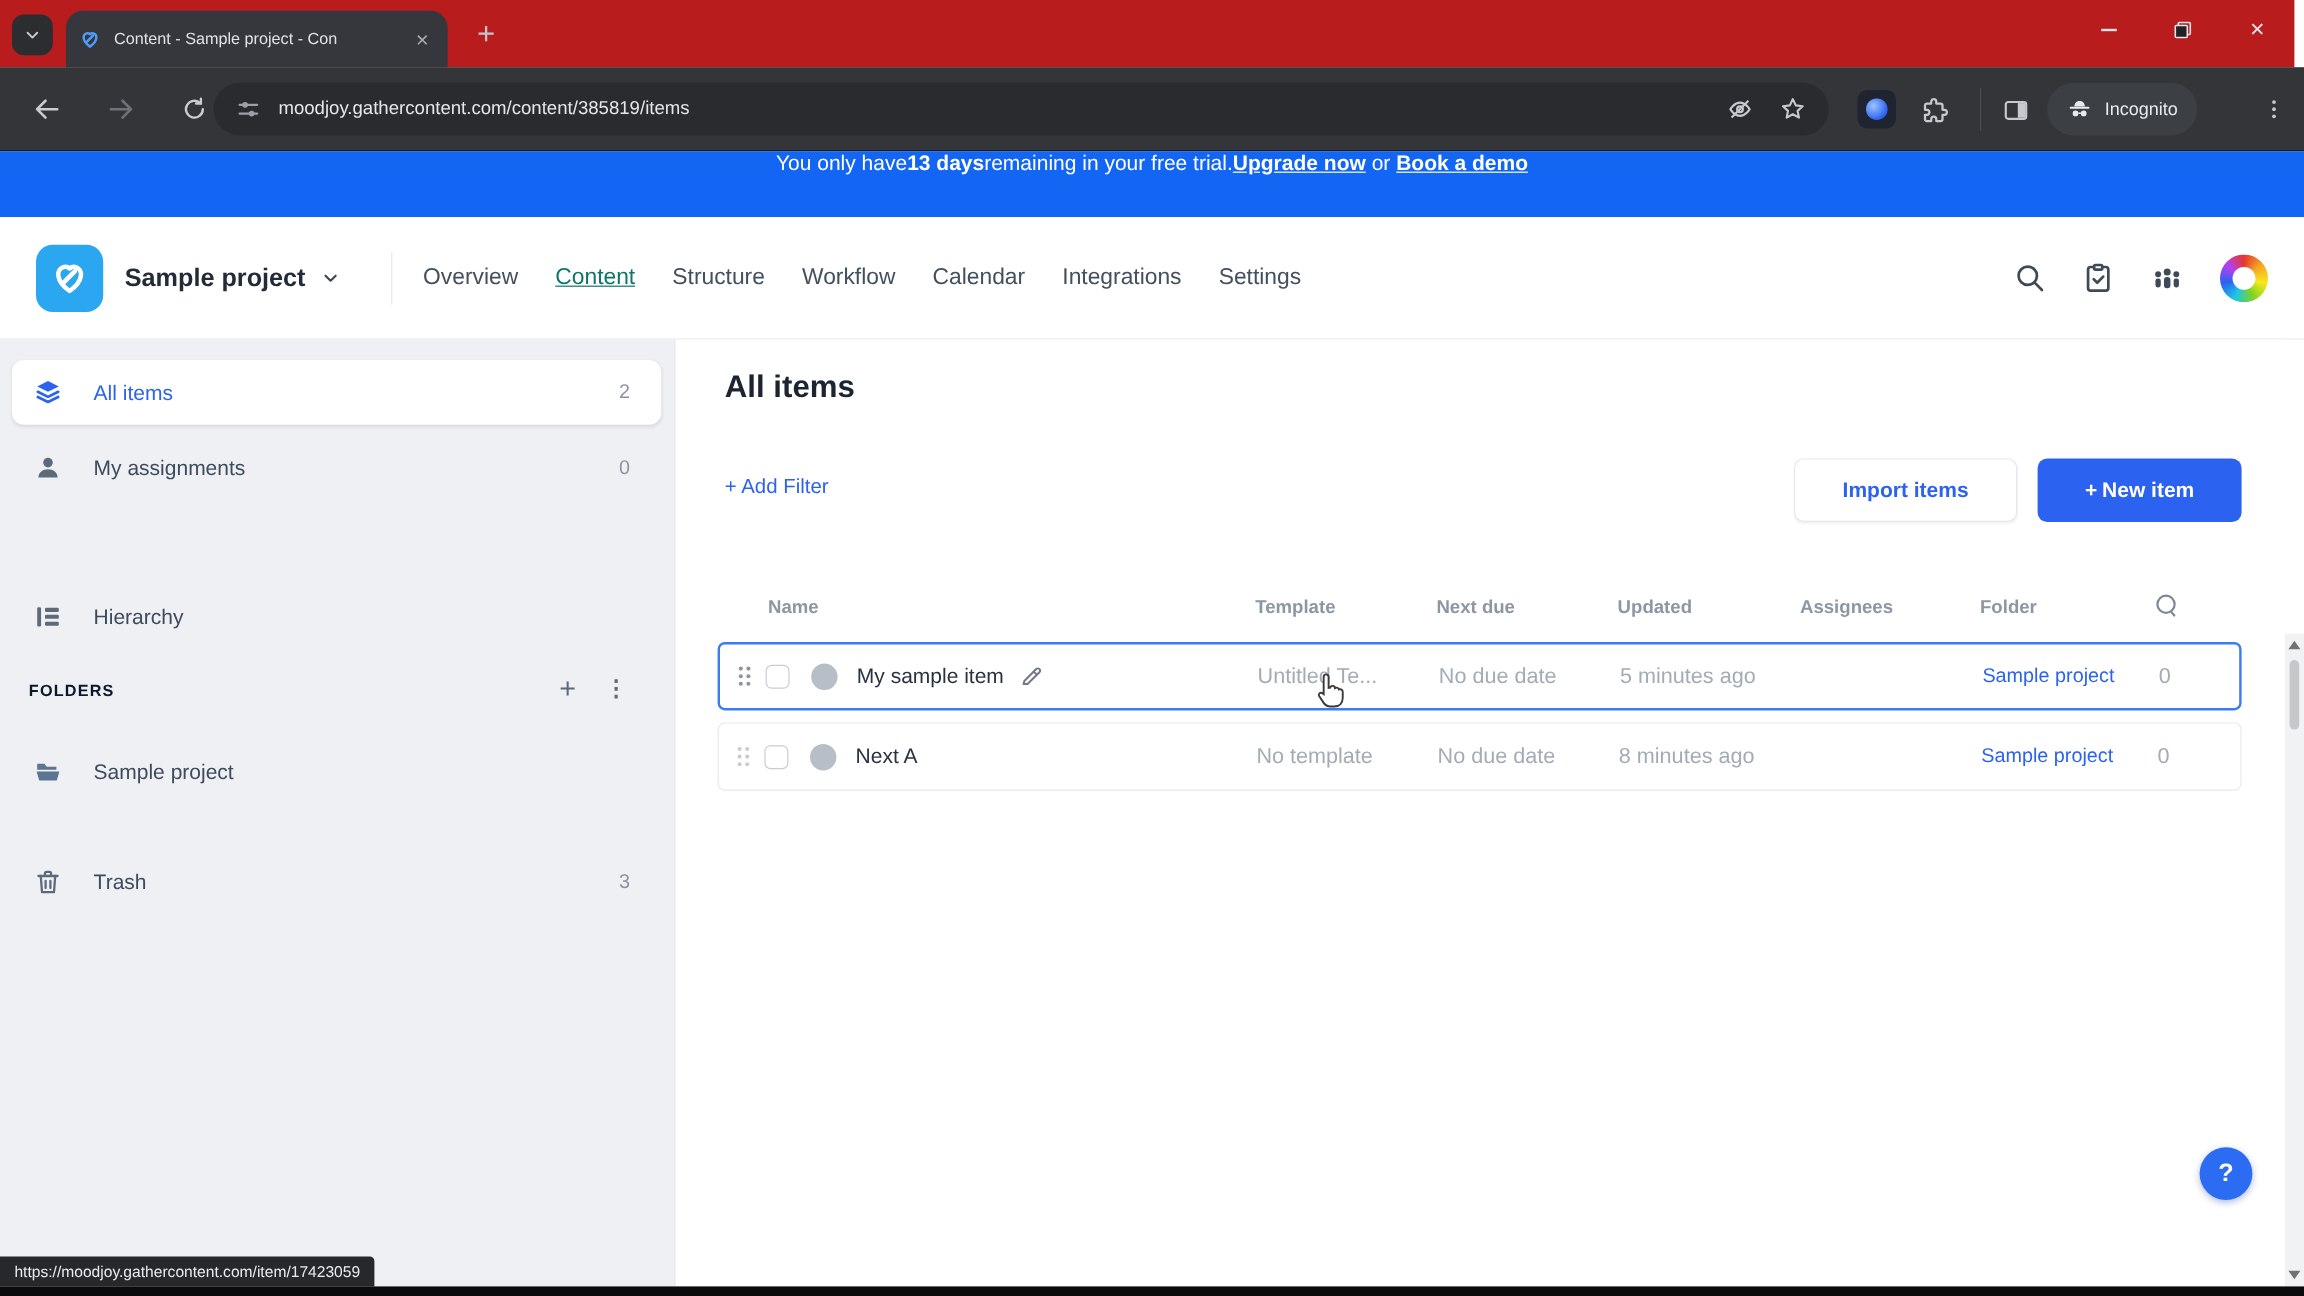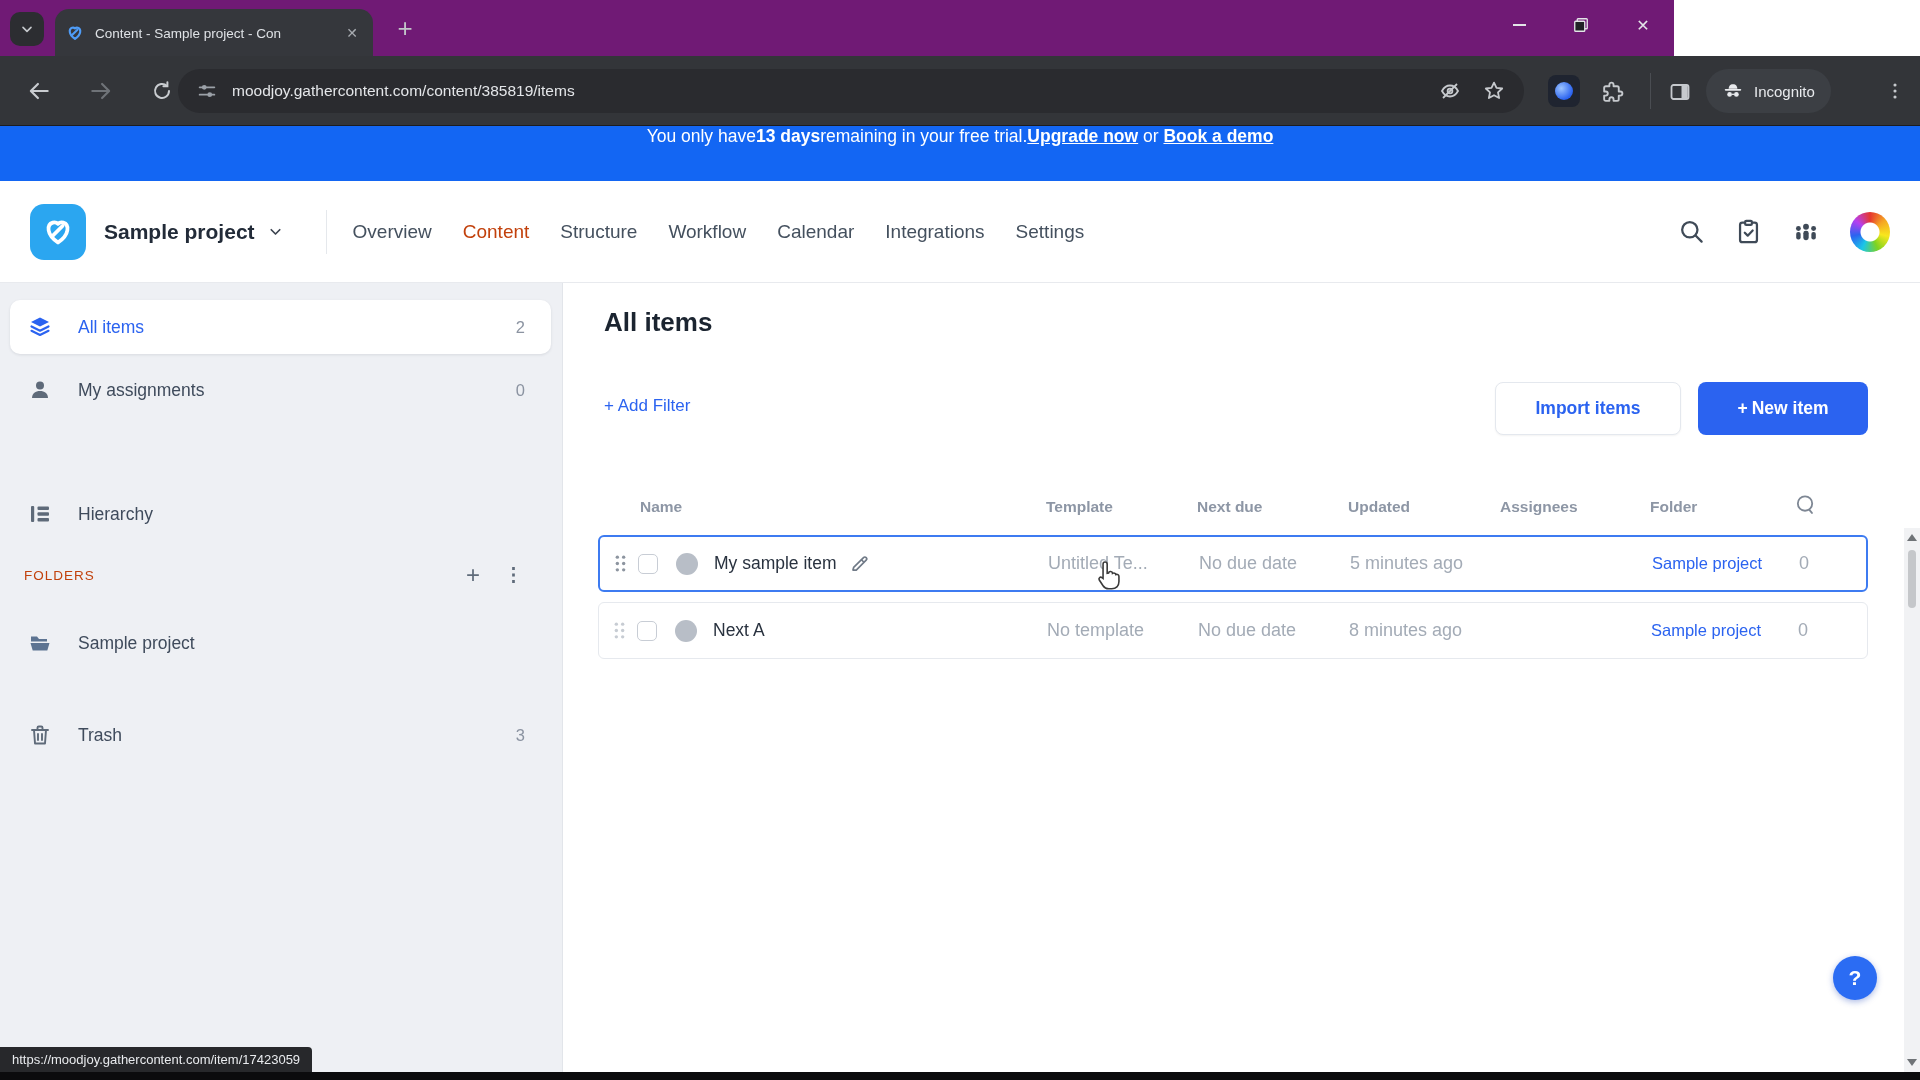--- a/index.html
+++ b/index.html
@@ -2,21 +2,21 @@
 <html><head>
 <meta charset="utf-8">
 <style>
   html,body{margin:0;padding:0;}
   body{width:1920px;height:1080px;position:relative;overflow:hidden;background:#fff;
        font-family:"Liberation Sans",sans-serif;cursor:default;}
   .abs{position:absolute;}
   svg{display:block;}
 
   
-  #tabstrip{left:0;top:0;width:1674px;height:56px;background:#701a75;}
+  #tabstrip{left:0;top:0;width:1912px;height:56px;background:#b91c1c;}
   #tab-search-btn{left:10px;top:12px;width:34px;height:34px;border-radius:10px;background:#2c2d31;
     display:grid;place-items:center;}
   #tab{left:55px;top:9px;width:318px;height:47px;background:#35373c;border-radius:14px 14px 0 0;
     display:flex;align-items:center;padding:0 10px;box-sizing:border-box;}
   .tab-title-wrap{position:relative;width:214px;overflow:hidden;white-space:nowrap;margin-left:10px;}
   .tab-title{color:#dfe2e6;font-size:13.5px;}
   .tab-title-wrap::after{content:"";position:absolute;right:0;top:0;bottom:0;width:30px;
     background:linear-gradient(90deg,rgba(53,55,60,0),#35373c);}
   .tab-close{margin-left:auto;width:22px;height:22px;line-height:22px;text-align:center;
     color:#a7abb0;font-size:14px;border-radius:50%;}
@@ -49,36 +49,36 @@
 
   
   #app-header{left:0;top:181px;width:1920px;height:102px;background:#fff;
     border-bottom:1px solid #e8eaee;box-sizing:border-box;display:flex;align-items:center;
     padding:0 30px;}
   #logo{width:56px;height:56px;border-radius:14px;background:#2ba6f0;display:grid;place-items:center;flex:0 0 auto;}
   .proj{margin-left:18px;display:flex;align-items:center;gap:12px;font-size:21px;font-weight:700;color:#222b38;}
   .hdr-divider{width:1px;height:44px;background:#e5e8ec;margin:0 26px 0 42px;}
   #primary-nav{display:flex;gap:31px;font-size:19px;color:#44505e;}
   .nav-item{cursor:pointer;}
-  .nav-item.active{color:#c2410c;}
+  .nav-item.active{color:#0f766e;text-decoration:underline;}
   .hdr-icons{margin-left:auto;display:flex;align-items:center;gap:30px;}
   #avatar{width:40px;height:40px;border-radius:50%;
     background:radial-gradient(circle,#fff 0 9px,rgba(255,255,255,0) 10px),
       conic-gradient(#e5372f,#f5a623,#f8e71c,#7ed321,#1bc6e8,#2b63f0,#b63ff0,#e5372f);}
 
   
   #sidebar{left:0;top:283px;width:563px;height:789px;background:#eef0f4;border-right:1px solid #e2e5ea;box-sizing:border-box;}
   .side-item{position:absolute;left:10px;width:541px;height:54px;display:flex;align-items:center;border-radius:10px;}
   .side-item.active{background:#fff;box-shadow:0 1px 3px rgba(20,30,50,.1);}
   .si-icon{margin-left:18px;width:24px;flex:0 0 auto;}
   .si-label{margin-left:26px;font-size:17.5px;color:#3f4b5c;}
   .side-item.active .si-label{color:#2b63f0;}
   .si-count{margin-left:auto;margin-right:26px;color:#8b93a1;font-size:16.5px;}
   #folders-row{position:absolute;left:24px;top:282px;width:513px;display:flex;align-items:center;}
-  #folders-label{font-size:13.5px;font-weight:400;letter-spacing:1px;color:#c2410c;}
+  #folders-label{font-size:13.5px;font-weight:700;letter-spacing:1px;color:#0f172a;}
   #folders-actions{margin-left:auto;display:flex;align-items:center;gap:24px;margin-right:14px;color:#5f6b7a;}
   #folder-add{font-size:24px;line-height:20px;}
   #folder-menu{font-size:19px;font-weight:700;line-height:20px;}
 
   
   #main{left:563px;top:283px;width:1341px;height:789px;background:#fff;}
   #page-title{position:absolute;left:41px;top:24px;font-size:26px;font-weight:700;color:#1b2430;}
   #add-filter{position:absolute;left:41px;top:113px;font-size:17px;color:#2b63f0;cursor:pointer;}
   #import-btn{position:absolute;left:932px;top:99px;width:186px;height:53px;border-radius:8px;
     background:#fff;border:1px solid #e4e8ee;box-shadow:0 1px 2px rgba(0,0,0,.05);

